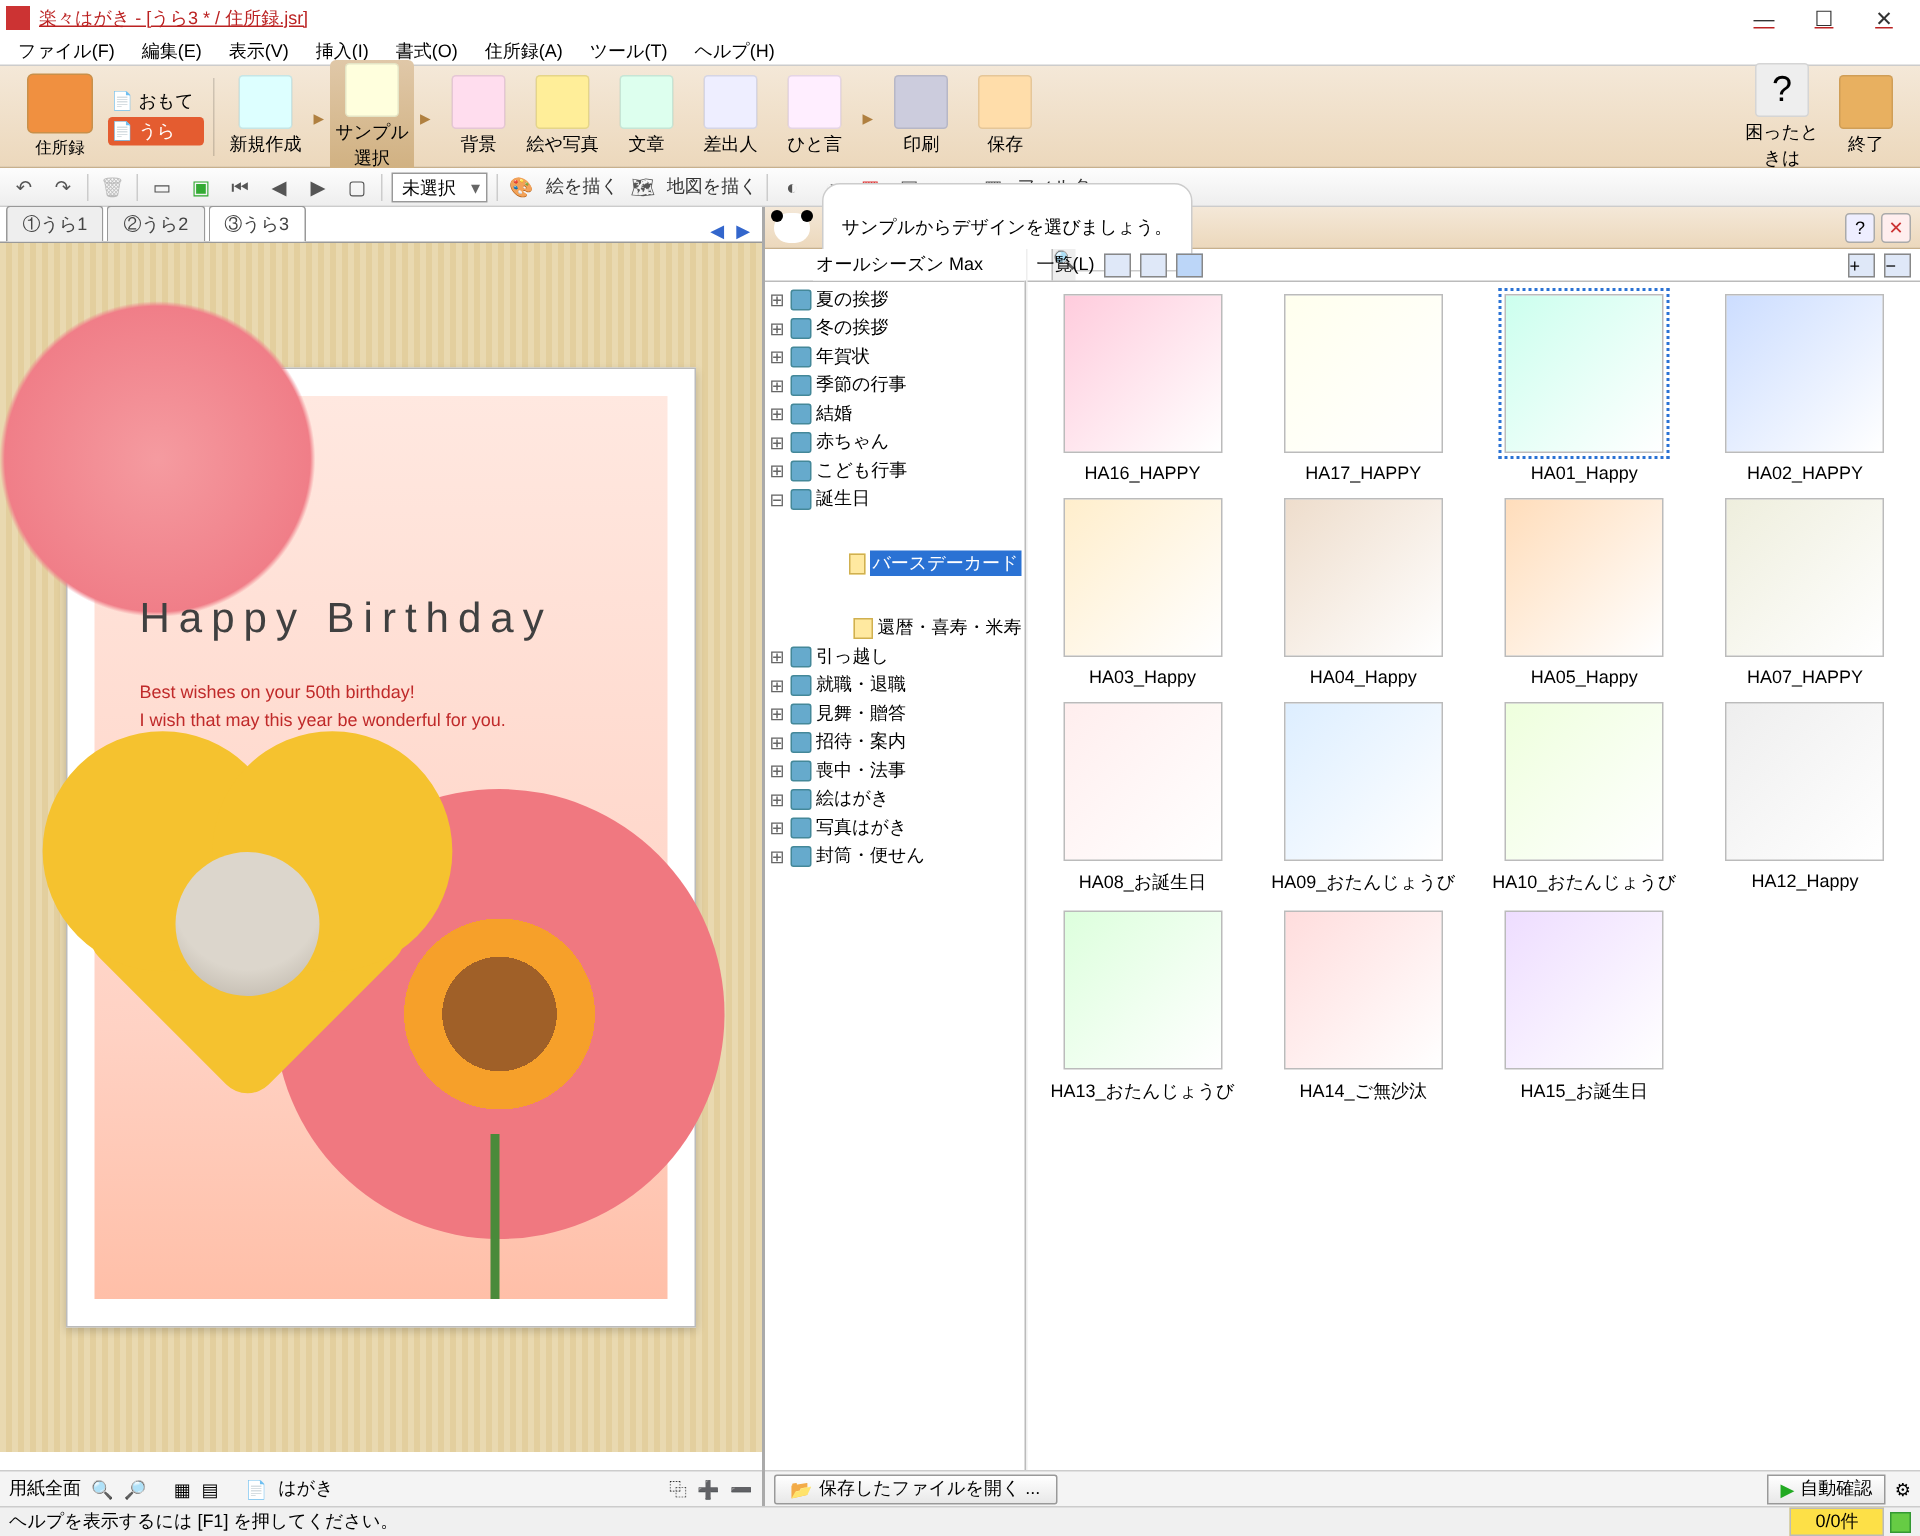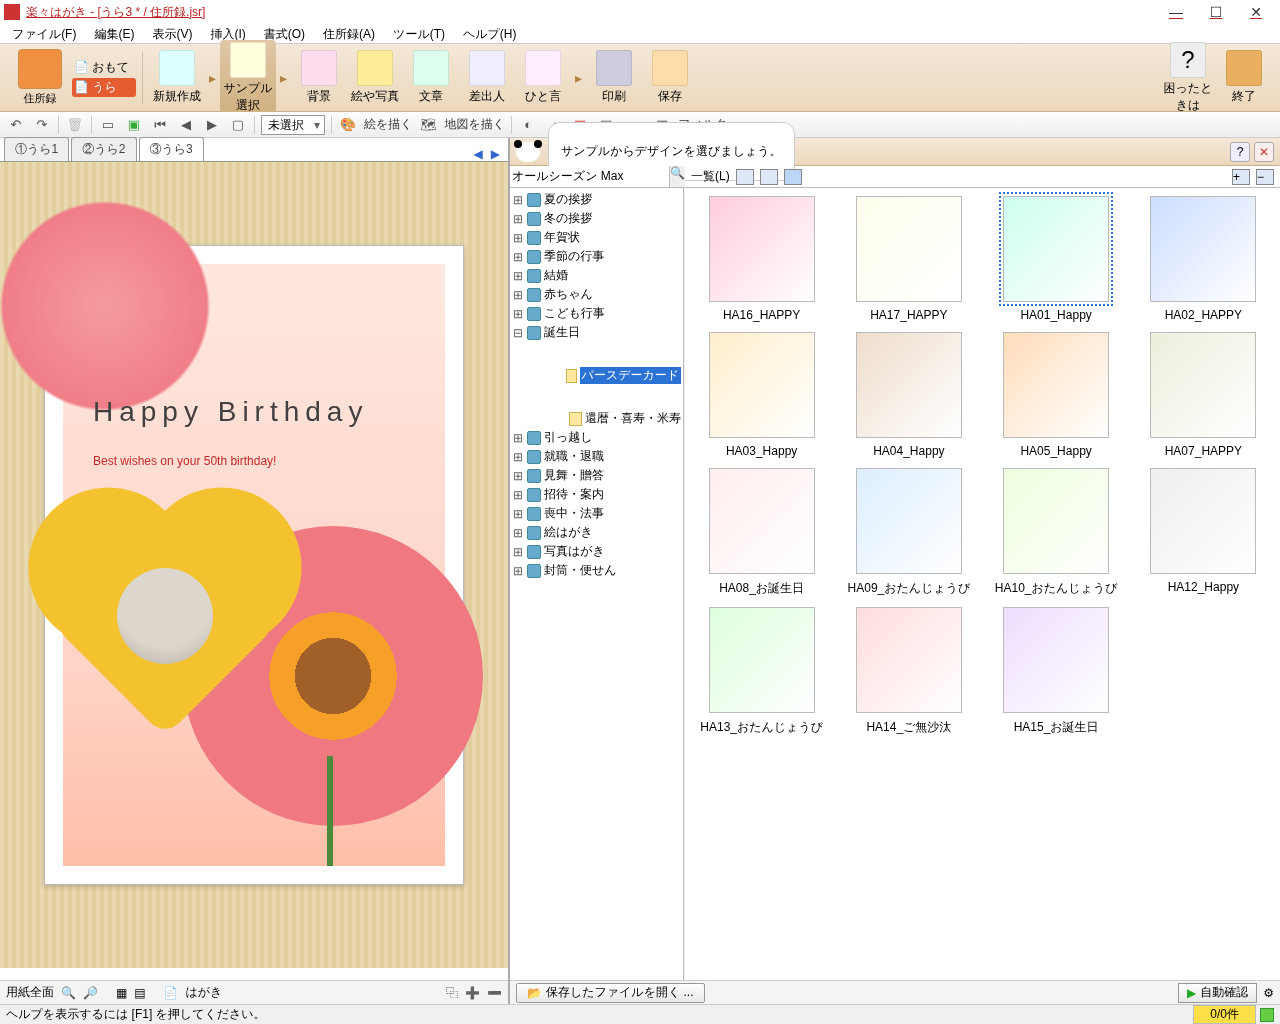--- a/index.html
+++ b/index.html
@@ -61,21 +61,21 @@
 .hint-row .panda { width:24px; height:20px; background:#fff; border-radius:10px; margin-right:8px; position:relative; }
 .hint-row .panda:before,.hint-row .panda:after{content:"";position:absolute;width:8px;height:8px;background:#000;border-radius:50%;top:-2px;}
 .hint-row .panda:before{left:-2px;} .hint-row .panda:after{right:-2px;}
 .hint-row .bubble { background:#fff; border:1px solid #ccc; border-radius:12px; padding:20px 12px; }
 .hint-row .spc{flex:1;}
 .hint-row .hbtn { width:20px; height:20px; border:1px solid #aaa; border-radius:3px; background:#eef; text-align:center; line-height:18px; margin-left:4px; cursor:pointer;}
 
 .browser { flex:1; display:flex; min-height:0; }
 .tree-col { width:174px; border-right:1px solid #bbb; display:flex; flex-direction:column; }
 .tree-search { height:22px; border-bottom:1px solid #bbb; display:flex; }
-.tree-search input { flex:1; border:none; padding:0 2px; outline:none; }
+.tree-search input { flex:1; border:none; padding:0 2px; outline:none;margin-left:32px; }
 .tree-search .mag { width:22px; text-align:center; border-left:1px solid #bbb; background:#eee; }
 .tree { flex:1; overflow:auto; padding:2px 0; }
 .tree .node { display:flex; align-items:center; padding:1px 2px; white-space:nowrap; cursor:pointer; }
 .tree .exp { width:12px; color:#666; text-align:center; }
 .tree .cico { width:14px; height:14px; background:#6ac; border:1px solid #489; border-radius:2px; margin:0 3px; }
 .tree .fico { width:14px; height:14px; background:#ffe9a0; border:1px solid #d0b050; margin:0 3px; }
 .tree .node.gc { padding-left:44px;margin-top:24px; }
 .tree .sel { background:#2a72d4; color:#fff; }
 
 .list-col { flex:1; display:flex; flex-direction:column; border-left:1px solid #eee; }
@@ -226,20 +226,21 @@
         <div class="bg"></div>
         <div class="flower-top"></div>
         <div class="flower-btm"></div>
         <div class="stem"></div>
         <div class="heart"></div>
         <div class="cat"></div>
         <div class="txt">
           <div class="hb">Happy Birthday</div>
           <div class="msg">
             <div>Best wishes on your 50th birthday!</div>
+            <div>I wish that may this year be wonderful for you.</div>
           </div>
         </div>
       </div>
     </div>
     <div class="left-status">
       <span>用紙全面</span>
       <span class="tbtn">🔍</span>
       <span class="tbtn">🔎</span>
       <span style="width:4px"></span>
       <span class="tbtn">▦</span>

